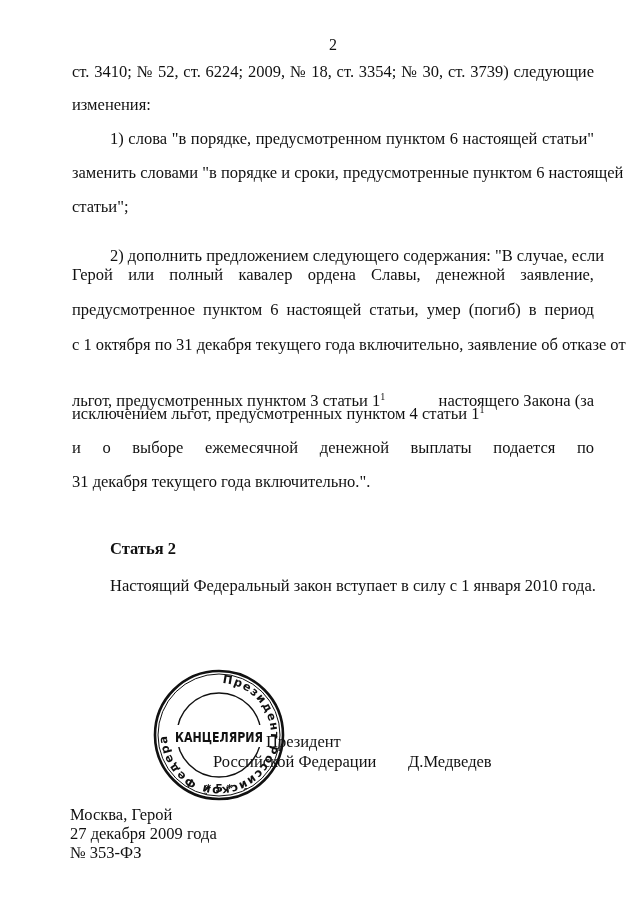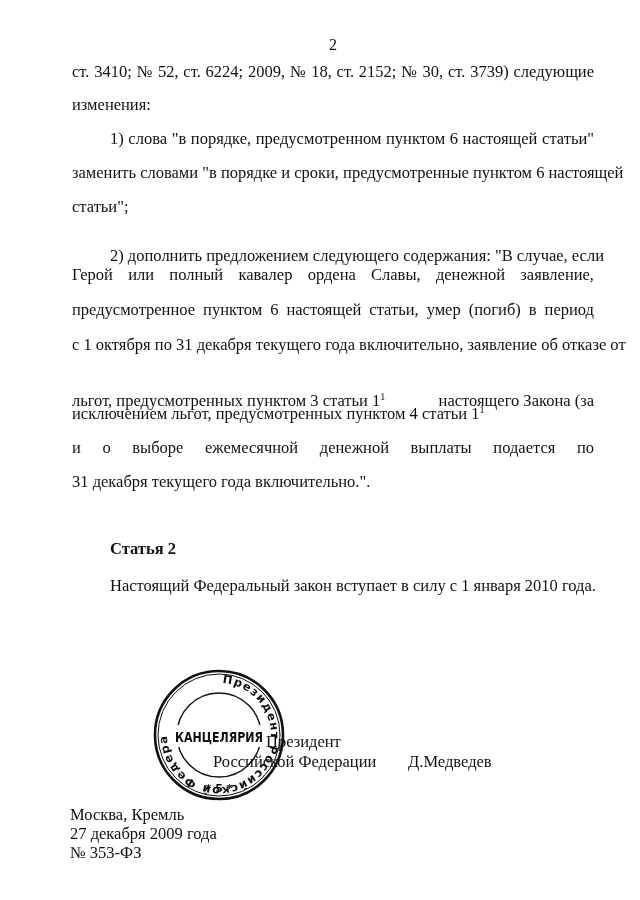--- a/index.html
+++ b/index.html
@@ -104,21 +104,21 @@
     .footer div { white-space: nowrap; }
   </style>
 </head>
 <body>
 
 <div>
 
   <div class="page-number">2</div>
 
   <div>
-    <div class="line justify" style="top:62px;">ст. 3410; № 52, ст. 6224; 2009, № 18, ст. 2152; № 30, ст. 3739) следующие</div>
+    <div class="line justify" style="top:62px;">ст. 3410; № 52, ст. 6224; 2009, № 18, ст. 3354; № 30, ст. 3739) следующие</div>
     <div class="line left" style="top:95px;">изменения:</div>
 
     <div class="line justify indent" style="top:129px;">1) слова "в порядке, предусмотренном пунктом 6 настоящей статьи"</div>
     <div class="line justify" style="top:163px;">заменить словами "в порядке и сроки, предусмотренные пунктом 6 настоящей</div>
     <div class="line left" style="top:197px;">статьи";</div>
 
     <div class="line justify indent" style="top:246px;">2) дополнить предложением следующего содержания: "В случае, если</div>
     <div class="line justify" style="top:265px;">Герой или полный кавалер ордена Славы, денежной заявление,</div>
     <div class="line justify" style="top:300px;">предусмотренное пунктом 6 настоящей статьи, умер (погиб) в период</div>
     <div class="line justify" style="top:335px;">с 1 октября по 31 декабря текущего года включительно, заявление об отказе от</div>
@@ -155,18 +155,18 @@
       <text x="67" y="74" text-anchor="middle" font-family="DejaVu Sans, sans-serif" font-size="14.5" font-weight="bold" fill="#111" textLength="88" lengthAdjust="spacingAndGlyphs">КАНЦЕЛЯРИЯ</text>
       <text x="67" y="124" text-anchor="middle" font-family="DejaVu Sans, sans-serif" font-size="11" font-weight="bold" fill="#111">* 5 *</text>
     </svg>
   </div>
 
   <div class="sig-title-1">Президент</div>
   <div class="sig-title-2">Российской Федерации</div>
   <div class="sig-name">Д.Медведев</div>
 
   <div class="footer">
-    <div>Москва, Кремль</div>
+    <div>Москва, Герой</div>
     <div>27 декабря 2009 года</div>
     <div>№ 353-ФЗ</div>
   </div>
 
 </div>
 
 </body></html>

